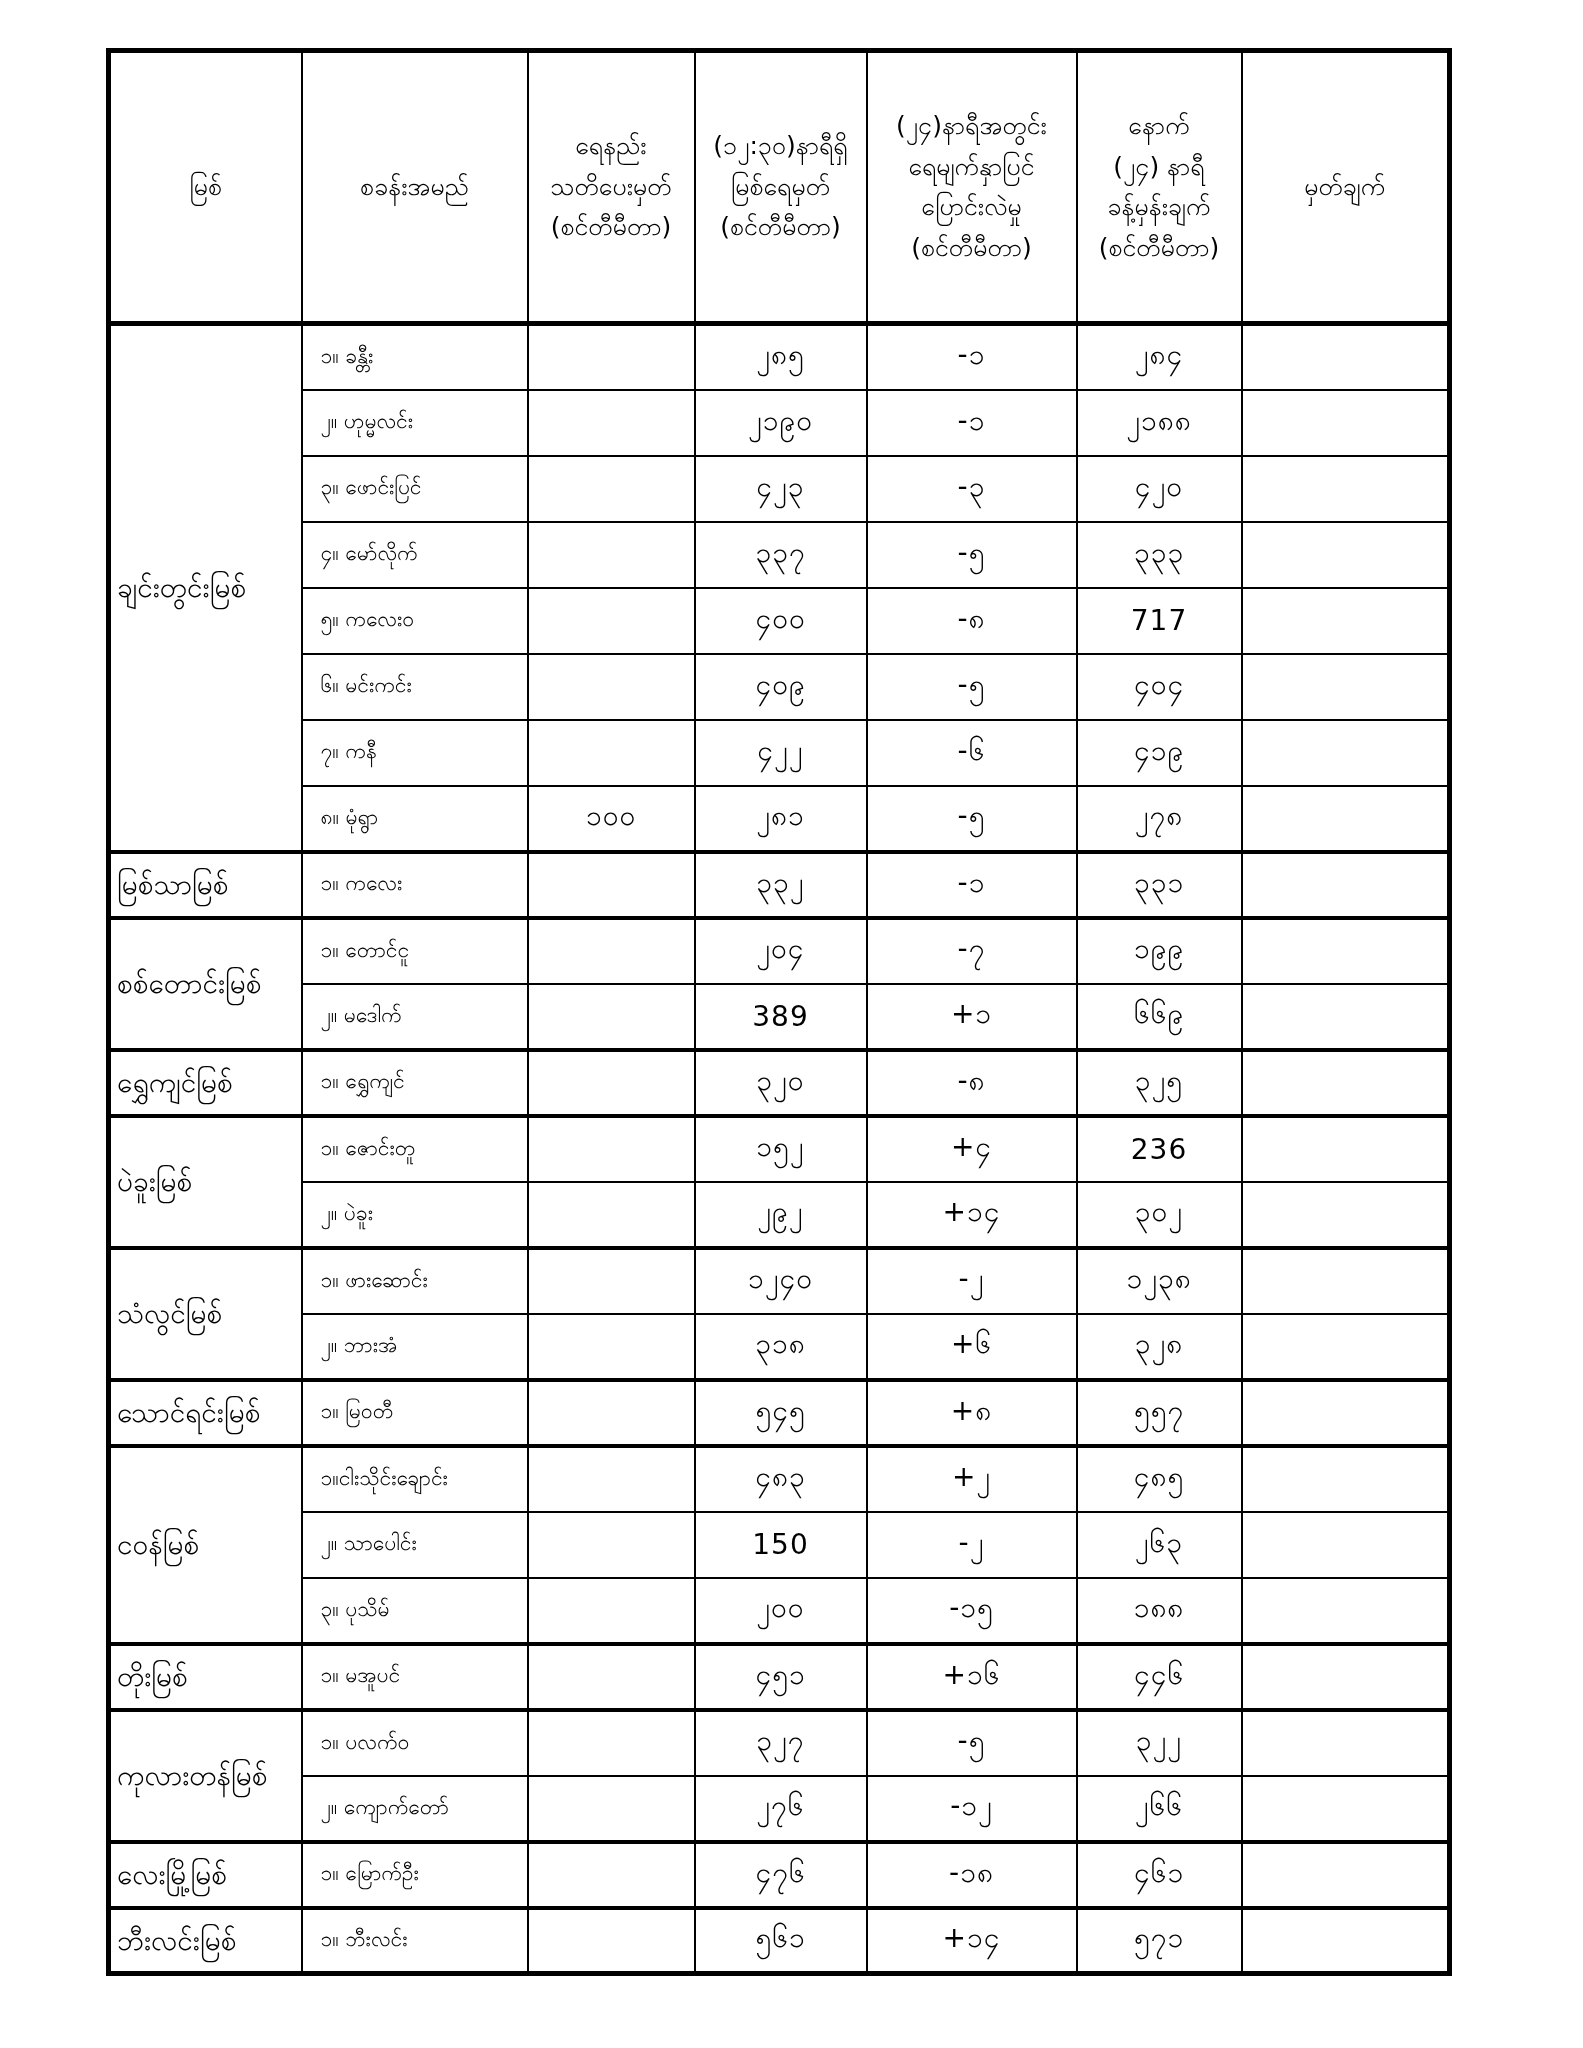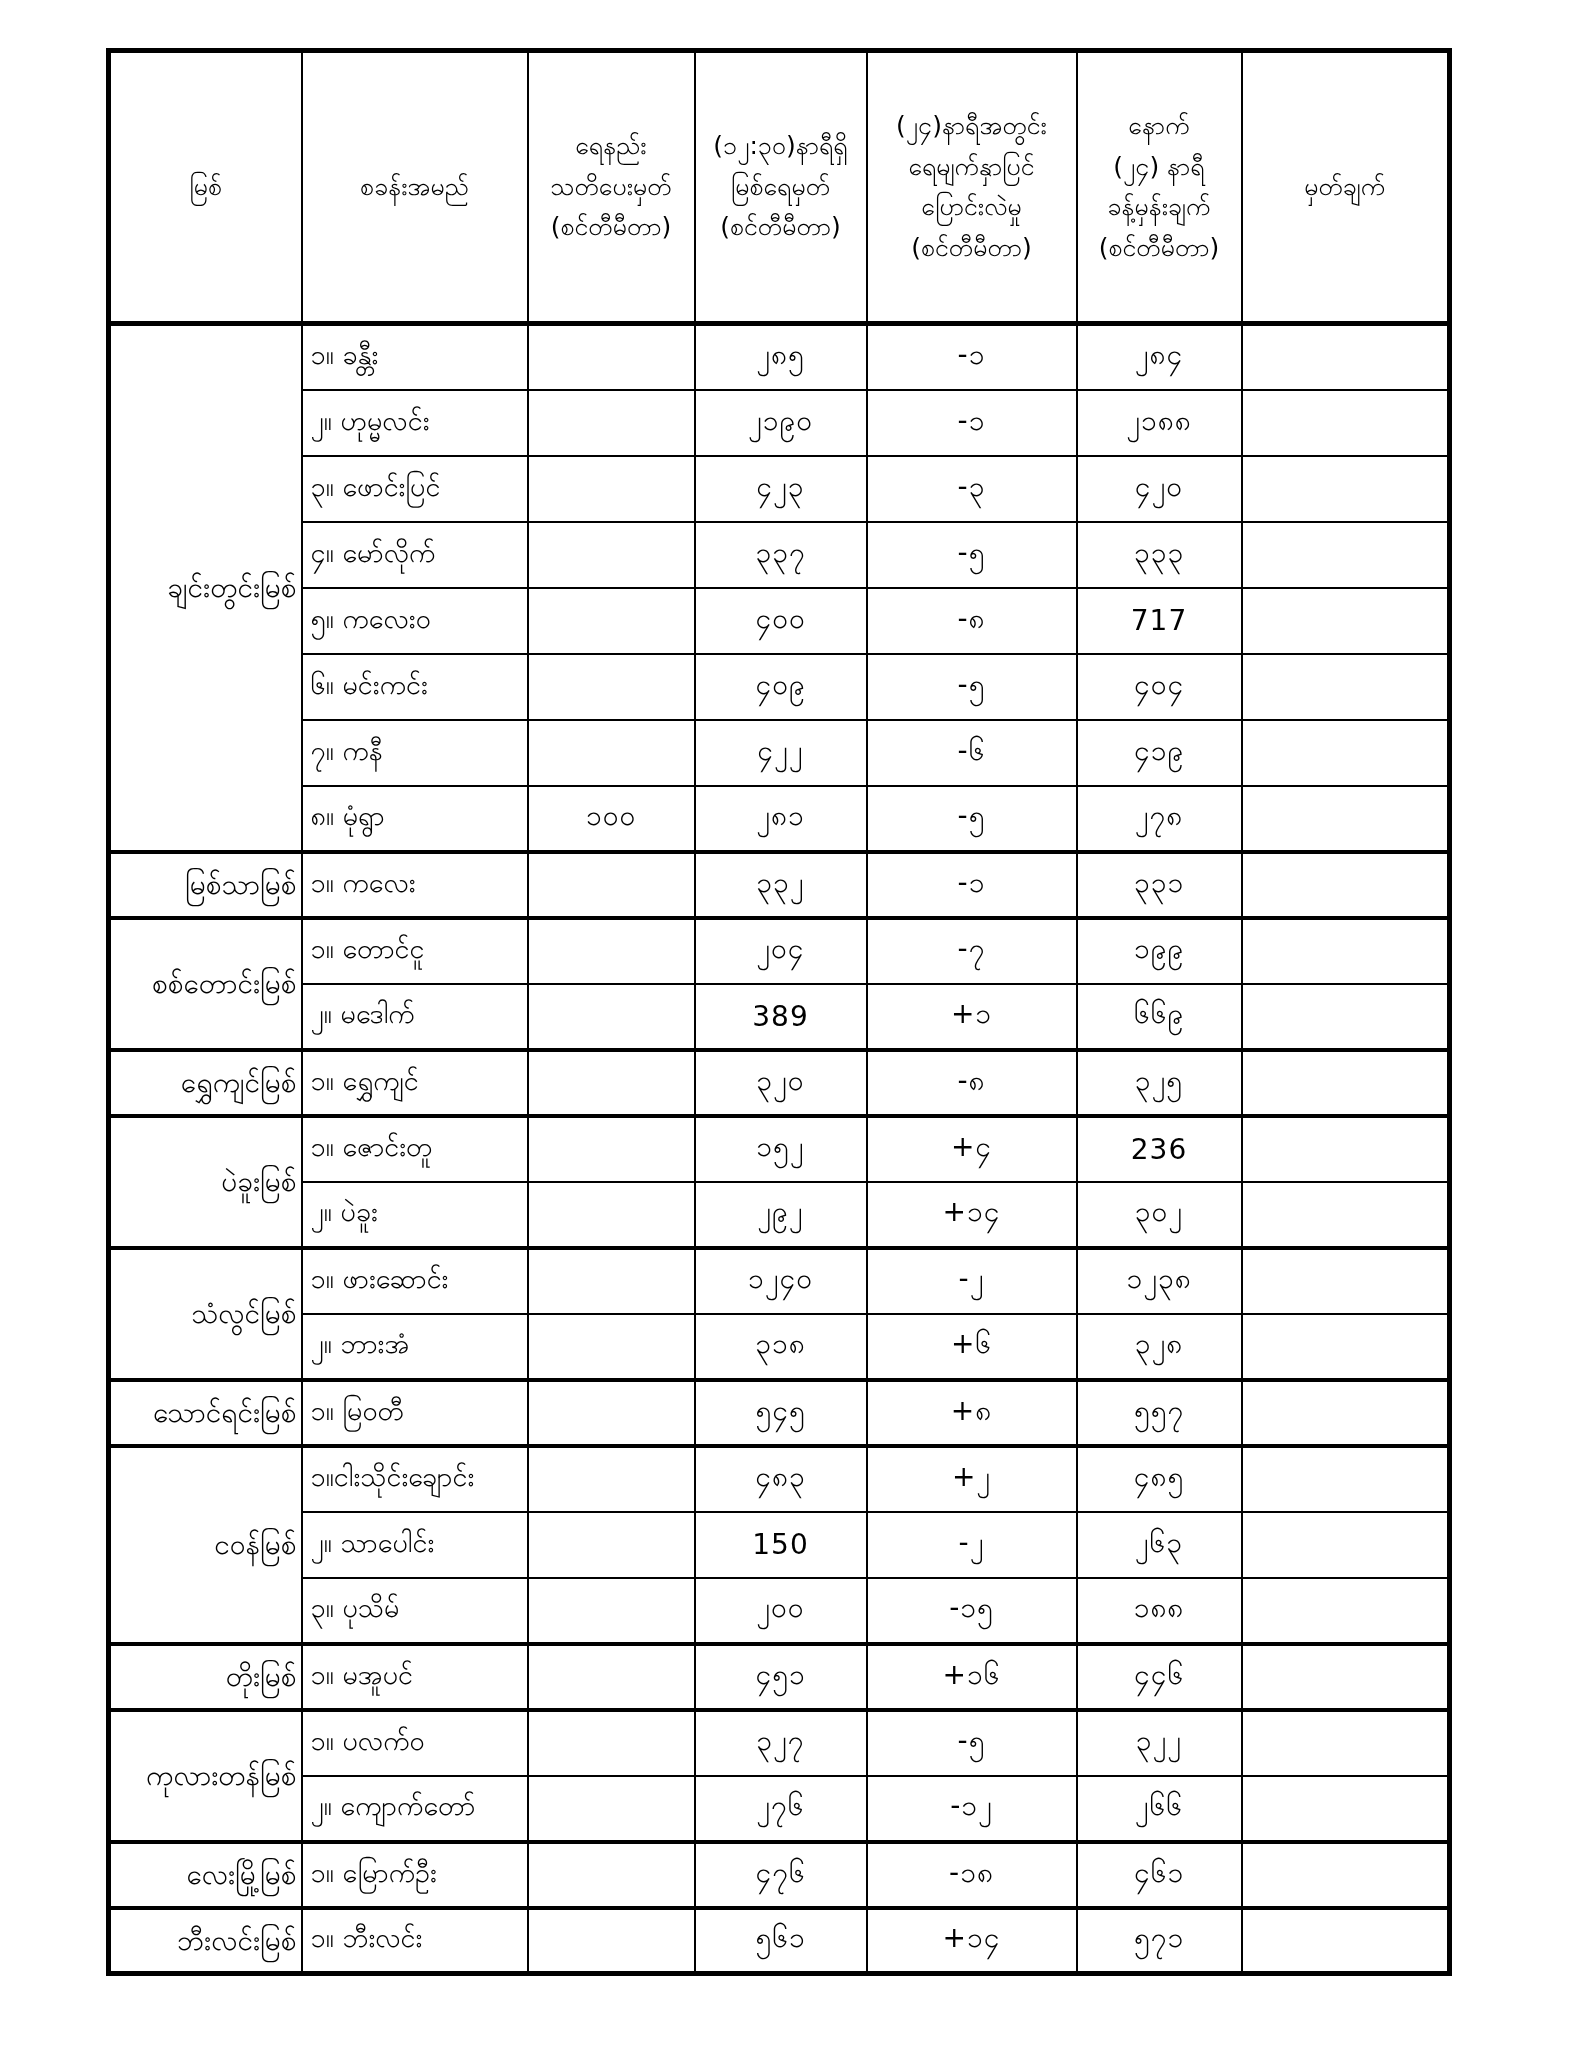--- a/index.html
+++ b/index.html
@@ -35,29 +35,29 @@
     text-align: center;
     vertical-align: middle;
     white-space: pre-line;
     line-height: 1.62;
     border-bottom: 5px solid #000;
   }
   .river-table tbody tr { height: 66px; }
   .river-table tbody tr.group-start td { border-top: 4px solid #000; }
   td.river {
     font-size: 28px;
-    text-align: right;
+    text-align: left;
     padding-left: 6px;
     vertical-align: middle;
     line-height: 1.25;
   }
   td.station {
-    font-size: 27px;
+    font-size: 21px;
     text-align: left;
-    padding-left: 8px;
+    padding-left: 18px;
     vertical-align: middle;
     white-space: nowrap;
   }
   td.num {
     font-size: 28px;
     text-align: center;
     vertical-align: middle;
     letter-spacing: 1px;
   }
   td.remark { font-size: 27px; }

